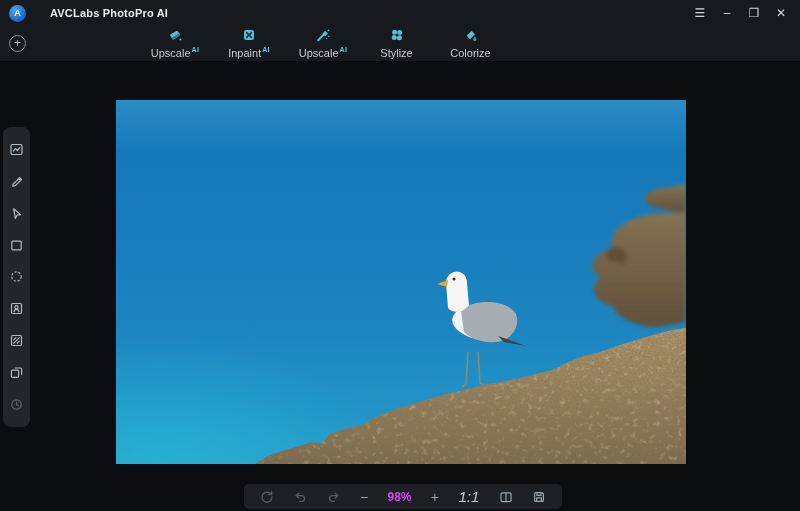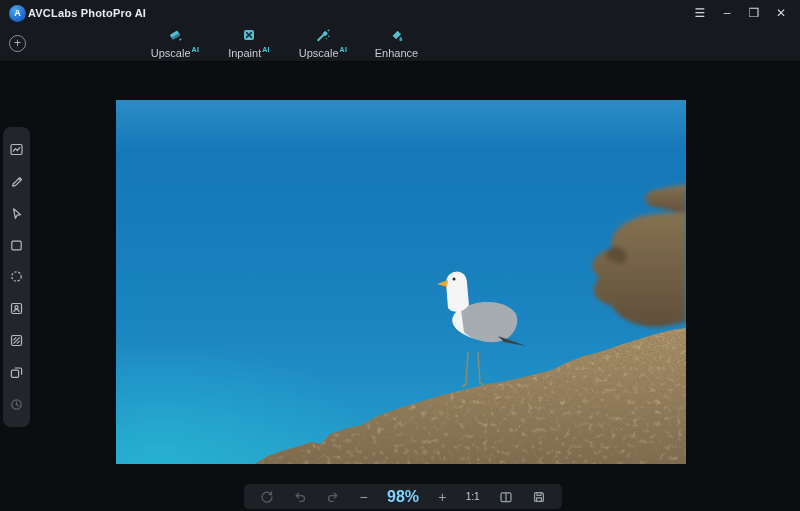--- a/index.html
+++ b/index.html
@@ -8,21 +8,21 @@
 
   
   .header { position:absolute; left:0; top:0; width:800px; height:62px;
             background:#16191e; border-bottom:1px solid #07080a; }
   .titlebar { position:absolute; left:0; top:0; width:800px; height:26px;
               display:flex; align-items:center; padding:0 12px 0 9px; }
   .logo { width:17px; height:17px; border-radius:50%;
           background:radial-gradient(circle at 35% 30%, #4aa6f0, #1b63c9 70%);
           color:#fff; font-size:9px; font-weight:bold; display:flex;
           align-items:center; justify-content:center; }
-  .apptitle { margin-left:2px; color:#e9ecef; font-size:11px; font-weight:bold; letter-spacing:.2px; }
+  .apptitle { margin-left:24px; color:#e9ecef; font-size:11px; font-weight:bold; letter-spacing:.2px; }
   .winctrls { margin-left:auto; display:flex; align-items:center; gap:13px; }
   .winctrls span { color:#d2d7dc; font-size:12px; width:14px; text-align:center; cursor:default; line-height:14px; }
 
   
   .ribbon { position:absolute; left:0; top:26px; width:800px; height:36px; }
   .addbtn { position:absolute; left:9px; top:9px; width:17px; height:17px;
             border:1px solid #8a9198; border-radius:50%; color:#aeb5bb;
             font-size:12px; line-height:15px; text-align:center; }
   .tools { position:absolute; left:138px; top:0; display:flex; }
   .tool { width:74px; height:36px; display:flex; flex-direction:column;
@@ -47,22 +47,22 @@
                  background:radial-gradient(ellipse at 30% 80%, rgba(40,190,214,.55), rgba(40,190,214,0) 65%); }
   .photo svg.scene { position:absolute; left:0; top:0; }
 
   
   .bottombar { position:absolute; left:244px; top:484px; width:318px; height:25px;
                background:#1d2126; border-radius:5px; display:flex; align-items:center;
                justify-content:space-between; padding:0 16px; }
   .bottombar .bicon { width:14px; height:14px; color:#9aa2a9; display:block; }
   .bottombar .disabled { color:#565c62; }
   .bottombar .txtbtn { color:#9aa2a9; font-size:14px; line-height:14px; cursor:default; }
-  .zoomval { color:#7dd3fc; font-size:16px; font-weight:bold; }
-  .ratio { color:#c3c9cf; font-size:10px; }
+  .zoomval { color:#d946ef; font-size:12px; font-weight:bold; }
+  .ratio { color:#c3c9cf; font-size:15px;font-style:italic; }
 </style>
 </head>
 <body>
 
 <div class="header">
   <div class="titlebar">
     <div class="logo">A</div>
     <div class="apptitle">AVCLabs PhotoPro AI</div>
     <div class="winctrls">
       <span>☰</span>
@@ -99,27 +99,39 @@
         <svg viewBox="0 0 16 16">
           <path d="M3.2 13.2 L8.6 7.8" stroke="#58bdd0" stroke-width="2" stroke-linecap="round"></path>
           <rect x="8.2" y="4.6" width="4" height="4" rx="0.8" transform="rotate(45 10.2 6.6)" fill="#58bdd0"></rect>
           <circle cx="13.5" cy="3.4" r="0.9" fill="#58bdd0"></circle>
           <circle cx="13.8" cy="9.2" r="0.8" fill="#58bdd0"></circle>
           <circle cx="11.6" cy="11.6" r="0.6" fill="#58bdd0"></circle>
         </svg>
         <div class="lab"><span>Upscale</span><sup>AI</sup></div>
       </div>
 
+      <div class="tool">
+        <svg viewBox="0 0 16 16">
+          <g fill="#58bdd0">
+            <circle cx="5.6" cy="5.3" r="2.5"></circle>
+            <circle cx="10.7" cy="5.6" r="2.5"></circle>
+            <circle cx="5.3" cy="10.4" r="2.5"></circle>
+            <circle cx="10.4" cy="10.7" r="2.5"></circle>
+          </g>
+          <circle cx="8" cy="8" r="1.3" fill="#16191e"></circle>
+        </svg>
+        <div class="lab"><span>Stylize</span><sup></sup></div>
+      </div>
 
       <div class="tool">
         <svg viewBox="0 0 16 16">
           <path d="M3.6 8.8 L8.6 3.8 L12 7.2 L7 12.2 Z" fill="#58bdd0"></path>
           <path d="M11.8 9.6 c1 1.4 1.6 2.2 1.6 3 a1.6 1.6 0 0 1-3.2 0 c0-.8.6-1.6 1.6-3z" fill="#3a98ab"></path>
         </svg>
-        <div class="lab"><span>Enhance</span><sup></sup></div>
+        <div class="lab"><span>Colorize</span><sup></sup></div>
       </div>
 
 
     </div>
   </div>
 </div>
 
 <div class="sidebar">
   <svg class="sicon" viewBox="0 0 15 15" fill="none" stroke="#b4bac0" stroke-width="1.2">
     <rect x="2" y="2.5" width="11" height="10" rx="1.5"></rect>

